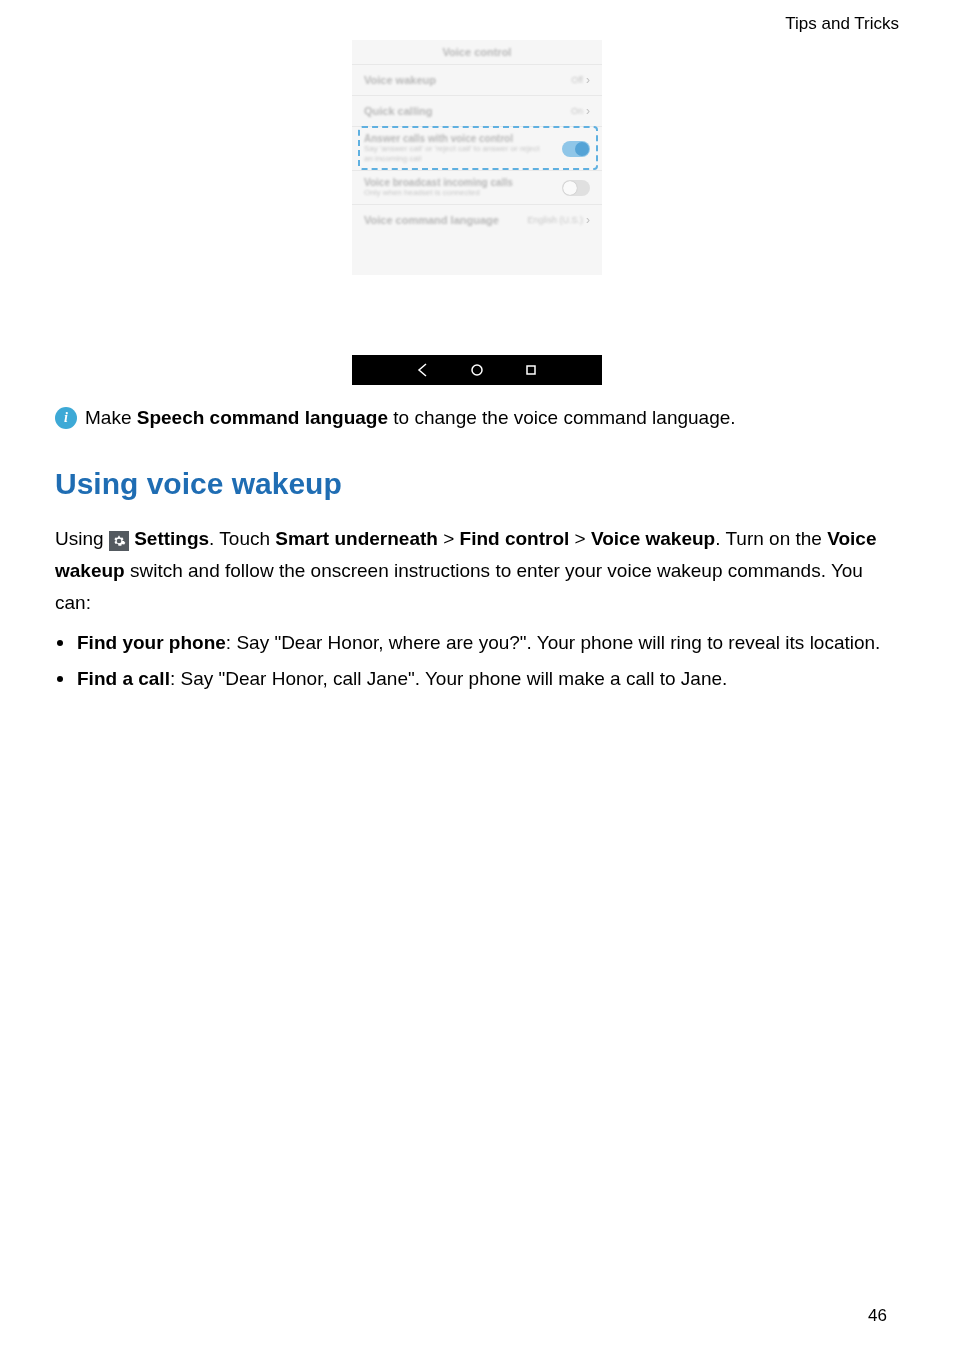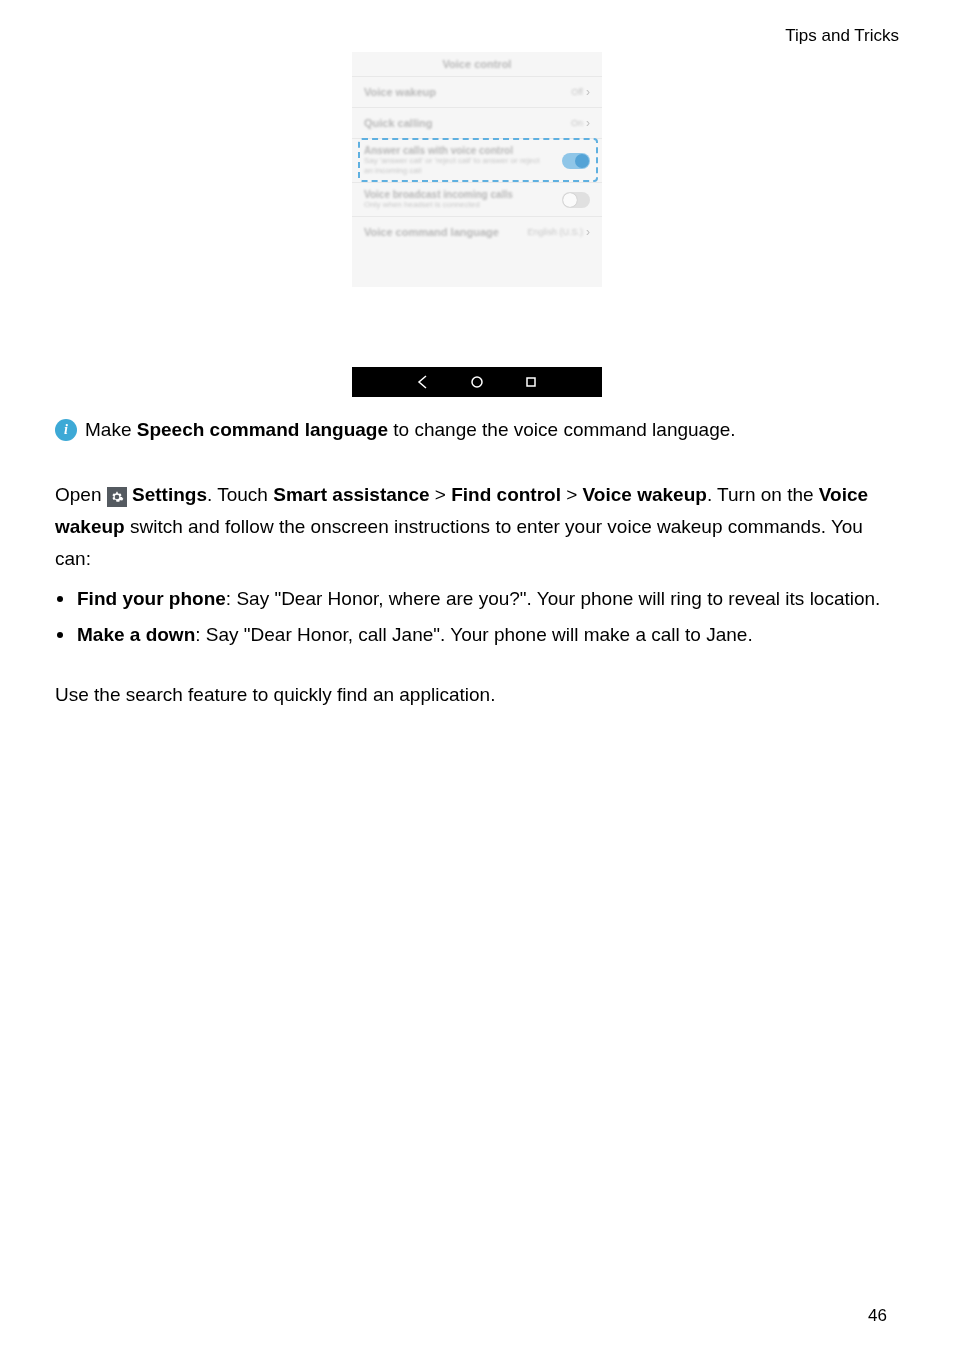--- a/index.html
+++ b/index.html
@@ -6,21 +6,21 @@
   margin: 0;
   padding: 0;
   width: 954px;
   background: #fff;
   font-family: Arial, Helvetica, sans-serif;
   color: #000;
 }
 .page {
   width: 954px;
   min-height: 1350px;
-  padding: 26px 55px 30px 55px;
+  padding: 14px 55px 30px 55px;
   box-sizing: border-box;
   position: relative;
 }
 .header-right {
   text-align: right;
   font-size: 17px;
   color: #000;
   margin-bottom: 6px;
 }
 .phone-block {
@@ -296,36 +296,36 @@
     </div>
   </div>
 
   <div class="info-line">
     <div class="info-icon">i</div>
     <div>
       <span>Make </span><b>Speech command language</b><span> to change the voice command language.</span>
     </div>
   </div>
 
+  <div class="h2">Using voice wakeup</div>
 
   <div class="body-text">
-    <span>Open </span>
+    <span>Using </span>
     <span class="gear-icon">
       <svg width="14" height="14" viewBox="0 0 24 24">
           <path fill="#fff" d="M12 8a4 4 0 100 8 4 4 0 000-8zm9 4a7 7 0 01-.1 1.2l2 1.6-2 3.4-2.4-.8a7.3 7.3 0 01-2 .1l-.4 2.5H11l-.4-2.5a7.3 7.3 0 01-2-1.1l-2.4.8-2-3.4 2-1.6A7 7 0 016 12a7 7 0 01.1-1.2l-2-1.6 2-3.4 2.4.8a7.3 7.3 0 012-1.1L11 3h2l.4 2.5a7.3 7.3 0 012 1.1l2.4-.8 2 3.4-2 1.6c.1.4.2.8.2 1.2z"></path>
         </svg>
     </span>
-    <b> <span>Settings</span></b><span>. Touch </span><b>Smart assistance</b><span> &gt; </span><b>Find control</b><span> &gt; </span><b>Voice wakeup</b><span>. Turn on the </span><b>Voice wakeup</b><span> switch and follow the onscreen instructions to enter your voice wakeup commands. You can:</span>
+    <b> <span>Settings</span></b><span>. Touch </span><b>Smart underneath</b><span> &gt; </span><b>Find control</b><span> &gt; </span><b>Voice wakeup</b><span>. Turn on the </span><b>Voice wakeup</b><span> switch and follow the onscreen instructions to enter your voice wakeup commands. You can:</span>
   </div>
 
   <ul class="bullets">
     <li>
       <b>Find your phone</b><span>: Say "Dear Honor, where are you?". Your phone will ring to reveal its location.</span>
     </li>
     <li>
-      <b>Make a down</b><span>: Say "Dear Honor, call Jane". Your phone will make a call to Jane.</span>
+      <b>Find a call</b><span>: Say "Dear Honor, call Jane". Your phone will make a call to Jane.</span>
     </li>
   </ul>
 
-  <div class="body-text">Use the search feature to quickly find an application.</div>
 
   <div class="page-number">46</div>
 </div>
 
 </body></html>

